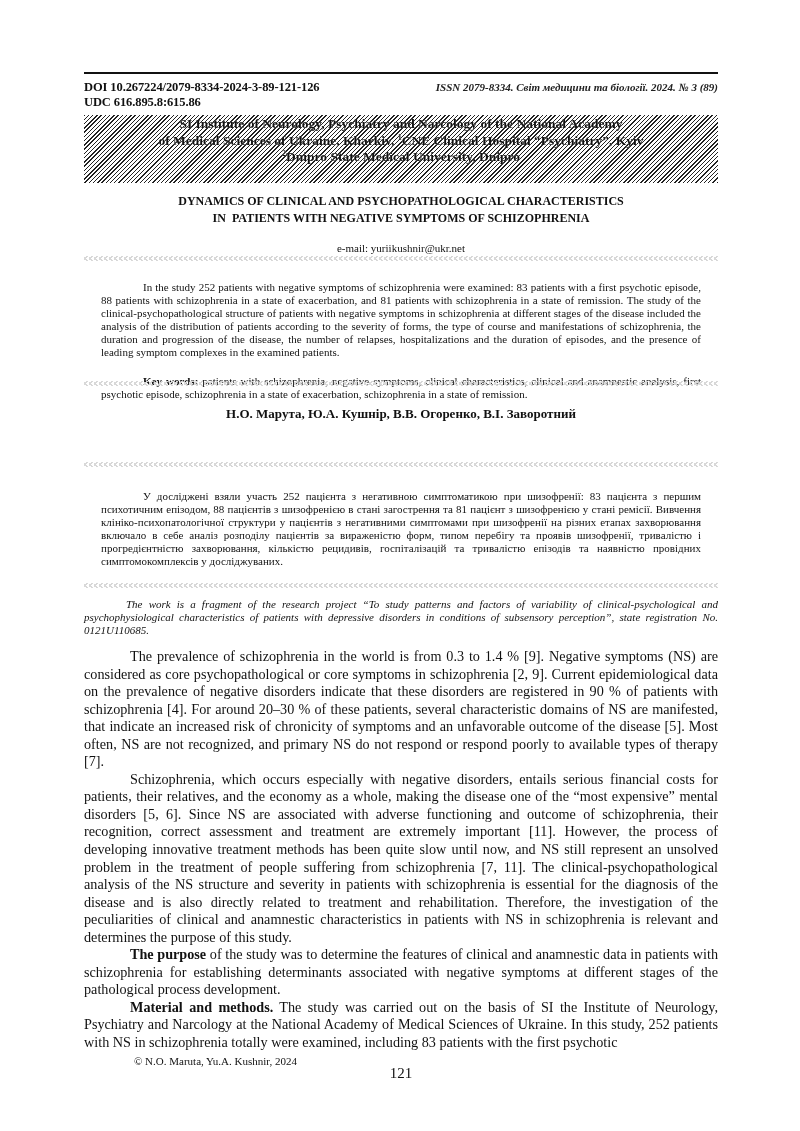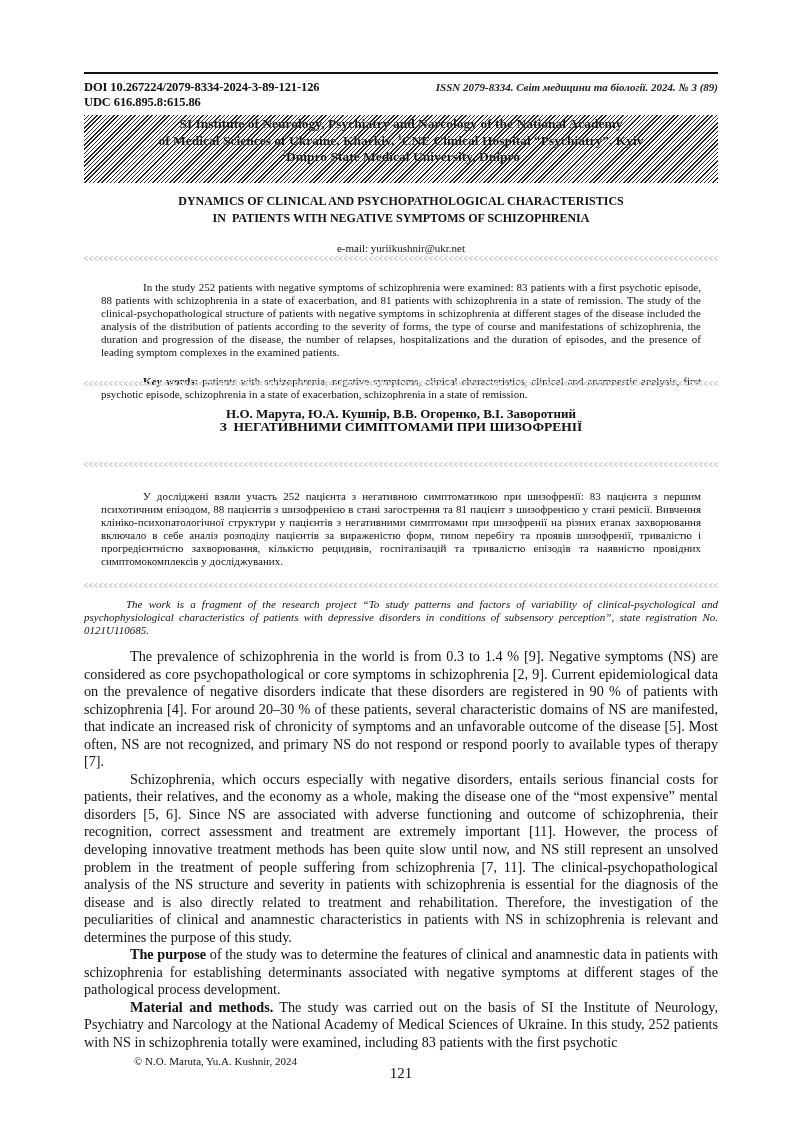--- a/index.html
+++ b/index.html
@@ -108,21 +108,20 @@
 
 <div class="zigzag" style="top:256px"></div>
 <div class="abstract" style="top:264px">
   <p>In the study 252 patients with negative symptoms of schizophrenia were examined: 83 patients with a first psychotic episode, 88 patients with schizophrenia in a state of exacerbation, and 81 patients with schizophrenia in a state of remission. The study of the clinical-psychopathological structure of patients with negative symptoms in schizophrenia at different stages of the disease included the analysis of the distribution of patients according to the severity of forms, the type of course and manifestations of schizophrenia, the duration and progression of the disease, the number of relapses, hospitalizations and the duration of episodes, and the presence of leading symptom complexes in the examined patients.</p>
   <p><b>Key words:</b><span> patients with schizophrenia, negative symptoms, clinical characteristics, clinical and anamnestic analysis, first psychotic episode, schizophrenia in a state of exacerbation, schizophrenia in a state of remission.</span></p>
 </div>
 <div class="zigzag" style="top:381px"></div>
 
 <div class="authors-ua">Н.О. Марута, Ю.А. Кушнір, В.В. Огоренко, В.І. Заворотний</div>
 <div class="title-ua">
-  <div style="white-space:pre">З  НЕГАТИВНИМИ СИМПТОМАМИ ПРИ ШИЗОФРЕНІЇ</div>
 </div>
 
 <div class="zigzag" style="top:462px"></div>
 <div class="abstract" style="top:473px">
   <p>У досліджені взяли участь 252 пацієнта з негативною симптоматикою при шизофренії: 83 пацієнта з першим психотичним епізодом, 88 пацієнтів з шизофренією в стані загострення та 81 пацієнт з шизофренією у стані ремісії. Вивчення клініко-психопатологічної структури у пацієнтів з негативними симптомами при шизофренії на різних етапах захворювання включало в себе аналіз розподілу пацієнтів за вираженістю форм, типом перебігу та проявів шизофренії, тривалістю і прогредієнтністю захворювання, кількістю рецидивів, госпіталізацій та тривалістю епізодів та наявністю провідних симптомокомплексів у досліджуваних.</p>
 </div>
 <div class="zigzag" style="top:583px"></div>
 
 <div class="funding">
   <p>The work is a fragment of the research project “To study patterns and factors of variability of clinical-psychological and psychophysiological characteristics of patients with depressive disorders in conditions of subsensory perception”, state registration No. 0121U110685.</p>

